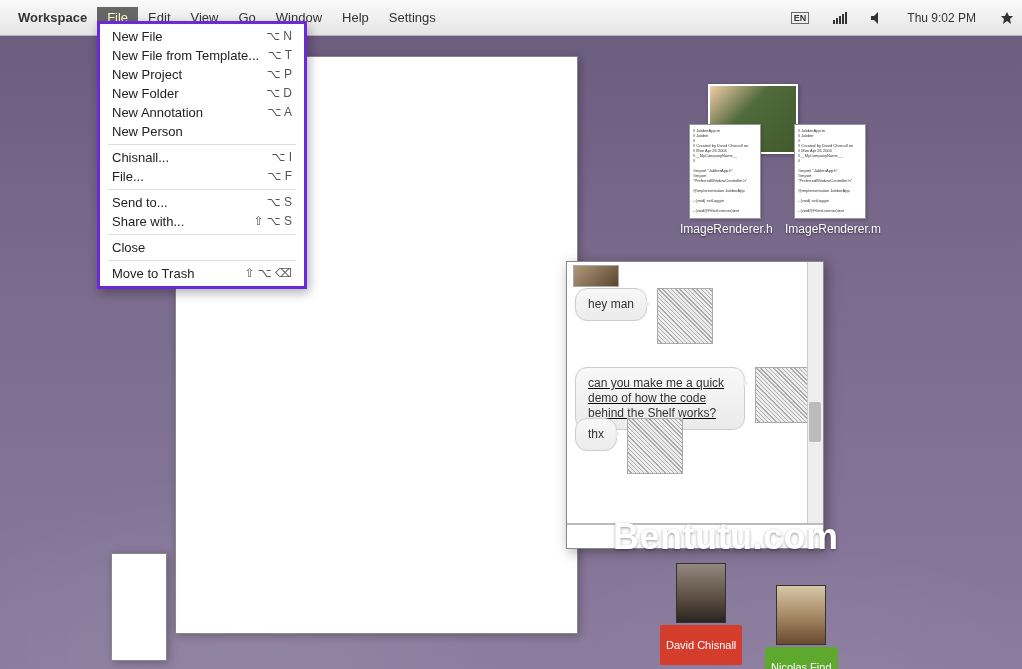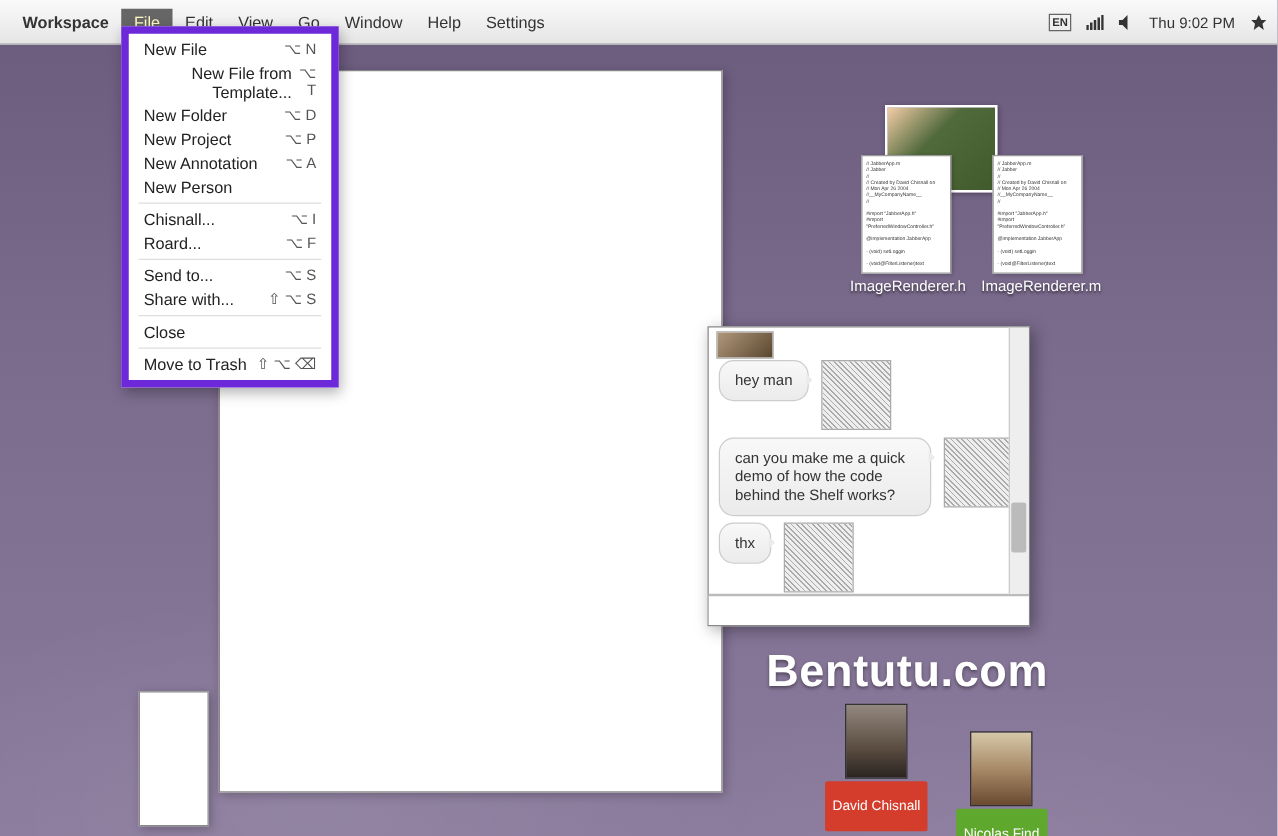--- a/index.html
+++ b/index.html
@@ -33,33 +33,32 @@
 }
 .menubar-item {
   padding: 3px 10px;
   color: #333;
   font-size: 13px;
   cursor: pointer;
 }
 .menubar-item.bold { font-weight: bold; }
 .menubar-item.active { background: #666; color: #fef9c3; }
 .menubar-spacer { flex: 1; }
-.menubar-right { display: flex; gap: 12px; color: #333; font-size: 12px; }
+.menubar-right { display: flex; align-items: center; gap: 24px; color: #333; font-size: 12px; }
 .icon-box { display: inline-flex; align-items: center; }
 .dropdown {
   position: absolute;
   top: 21px;
   left: 97px;
-  width: 174px;
-  background: #fff;
-  border: 6px solid #6d28d9;
+  width: 210px;
+  background: #fff;
+  border: 3px solid #6d28d9;
   box-shadow: 2px 4px 10px rgba(0,0,0,0.3);
   z-index: 200;
   padding: 3px 0;
-  text-align: right;
 }
 .dropdown-item {
   display: flex;
   justify-content: space-between;
   padding: 2px 12px;
   font-size: 13px;
   color: #222;
   cursor: pointer;
 }
 .dropdown-item .shortcut { color: #555; font-size: 12px; }
@@ -217,42 +216,42 @@
 <div class="dropdown" id="dropdown">
     <div class="dropdown-item">
       <span>New File</span>
       <span class="shortcut">⌥ N</span>
     </div>
     <div class="dropdown-item">
       <span>New File from Template...</span>
       <span class="shortcut">⌥ T</span>
     </div>
     <div class="dropdown-item">
+      <span>New Project</span>
+      <span class="shortcut">⌥ P</span>
+    </div>
+    <div class="dropdown-item">
       <span>New Folder</span>
       <span class="shortcut">⌥ D</span>
     </div>
     <div class="dropdown-item">
-      <span>New Project</span>
-      <span class="shortcut">⌥ P</span>
-    </div>
-    <div class="dropdown-item">
       <span>New Annotation</span>
       <span class="shortcut">⌥ A</span>
     </div>
     <div class="dropdown-item">
       <span>New Person</span>
       <span class="shortcut"></span>
     </div>
     <div class="dropdown-sep"></div>
     <div class="dropdown-item">
       <span>Chisnall...</span>
       <span class="shortcut">⌥ I</span>
     </div>
     <div class="dropdown-item">
-      <span>Roard...</span>
+      <span>File...</span>
       <span class="shortcut">⌥ F</span>
     </div>
     <div class="dropdown-sep"></div>
     <div class="dropdown-item">
       <span>Send to...</span>
       <span class="shortcut">⌥ S</span>
     </div>
     <div class="dropdown-item">
       <span>Share with...</span>
       <span class="shortcut">⇧ ⌥ S</span>
@@ -276,30 +275,30 @@
 
 <div class="desktop-icon" style="top:124px;left:680px;">
   <div class="thumb">// JabberApp.m<br>// Jabber<br>//<br>// Created by David Chisnall on<br>// Mon Apr 26 2004<br>//__MyCompanyName__<br>//<br><br>#import "JabberApp.h"<br>#import<br>"PreferredWindowController.h"<br><br>@implementation JabberApp<br><br>- (void) setLoggin<br><br>- (void@FilterListener)text</div>
   <div class="label">ImageRenderer.h</div>
 </div>
 <div class="desktop-icon" style="top:124px;left:785px;">
   <div class="thumb">// JabberApp.m<br>// Jabber<br>//<br>// Created by David Chisnall on<br>// Mon Apr 26 2004<br>//__MyCompanyName__<br>//<br><br>#import "JabberApp.h"<br>#import<br>"PreferredWindowController.h"<br><br>@implementation JabberApp<br><br>- (void) setLoggin<br><br>- (void@FilterListener)text</div>
   <div class="label">ImageRenderer.m</div>
 </div>
 
-<div class="chat-window" style="top:261px;left:566px;width:258px;height:240px;">
+<div class="chat-window" style="top:261px;left:566px;width:258px;height:288px;">
   <div class="chat-body">
     <div class="message-row" style="top:3px;left:6px;">
       <div class="avatar left" style="width:46px;height:22px;background:linear-gradient(135deg,#b0987a,#5a4630);"></div>
     </div>
     <div class="message-row" style="top:26px;left:8px;">
       <div class="bubble right">hey man</div>
       <div class="avatar"></div>
     </div>
-    <div class="message-row" style="top:88px;left:8px;">
+    <div class="message-row" style="top:105px;left:8px;text-decoration:underline;">
       <div class="bubble right">can you make me a quick demo of how the code behind the Shelf works?</div>
       <div class="avatar"></div>
     </div>
     <div class="message-row" style="top:156px;left:8px;">
       <div class="bubble right">thx</div>
       <div class="avatar"></div>
     </div>
     <div class="chat-scrollbar">
       <div class="chat-scroll-thumb" style="top:140px;height:40px;"></div>
     </div>

